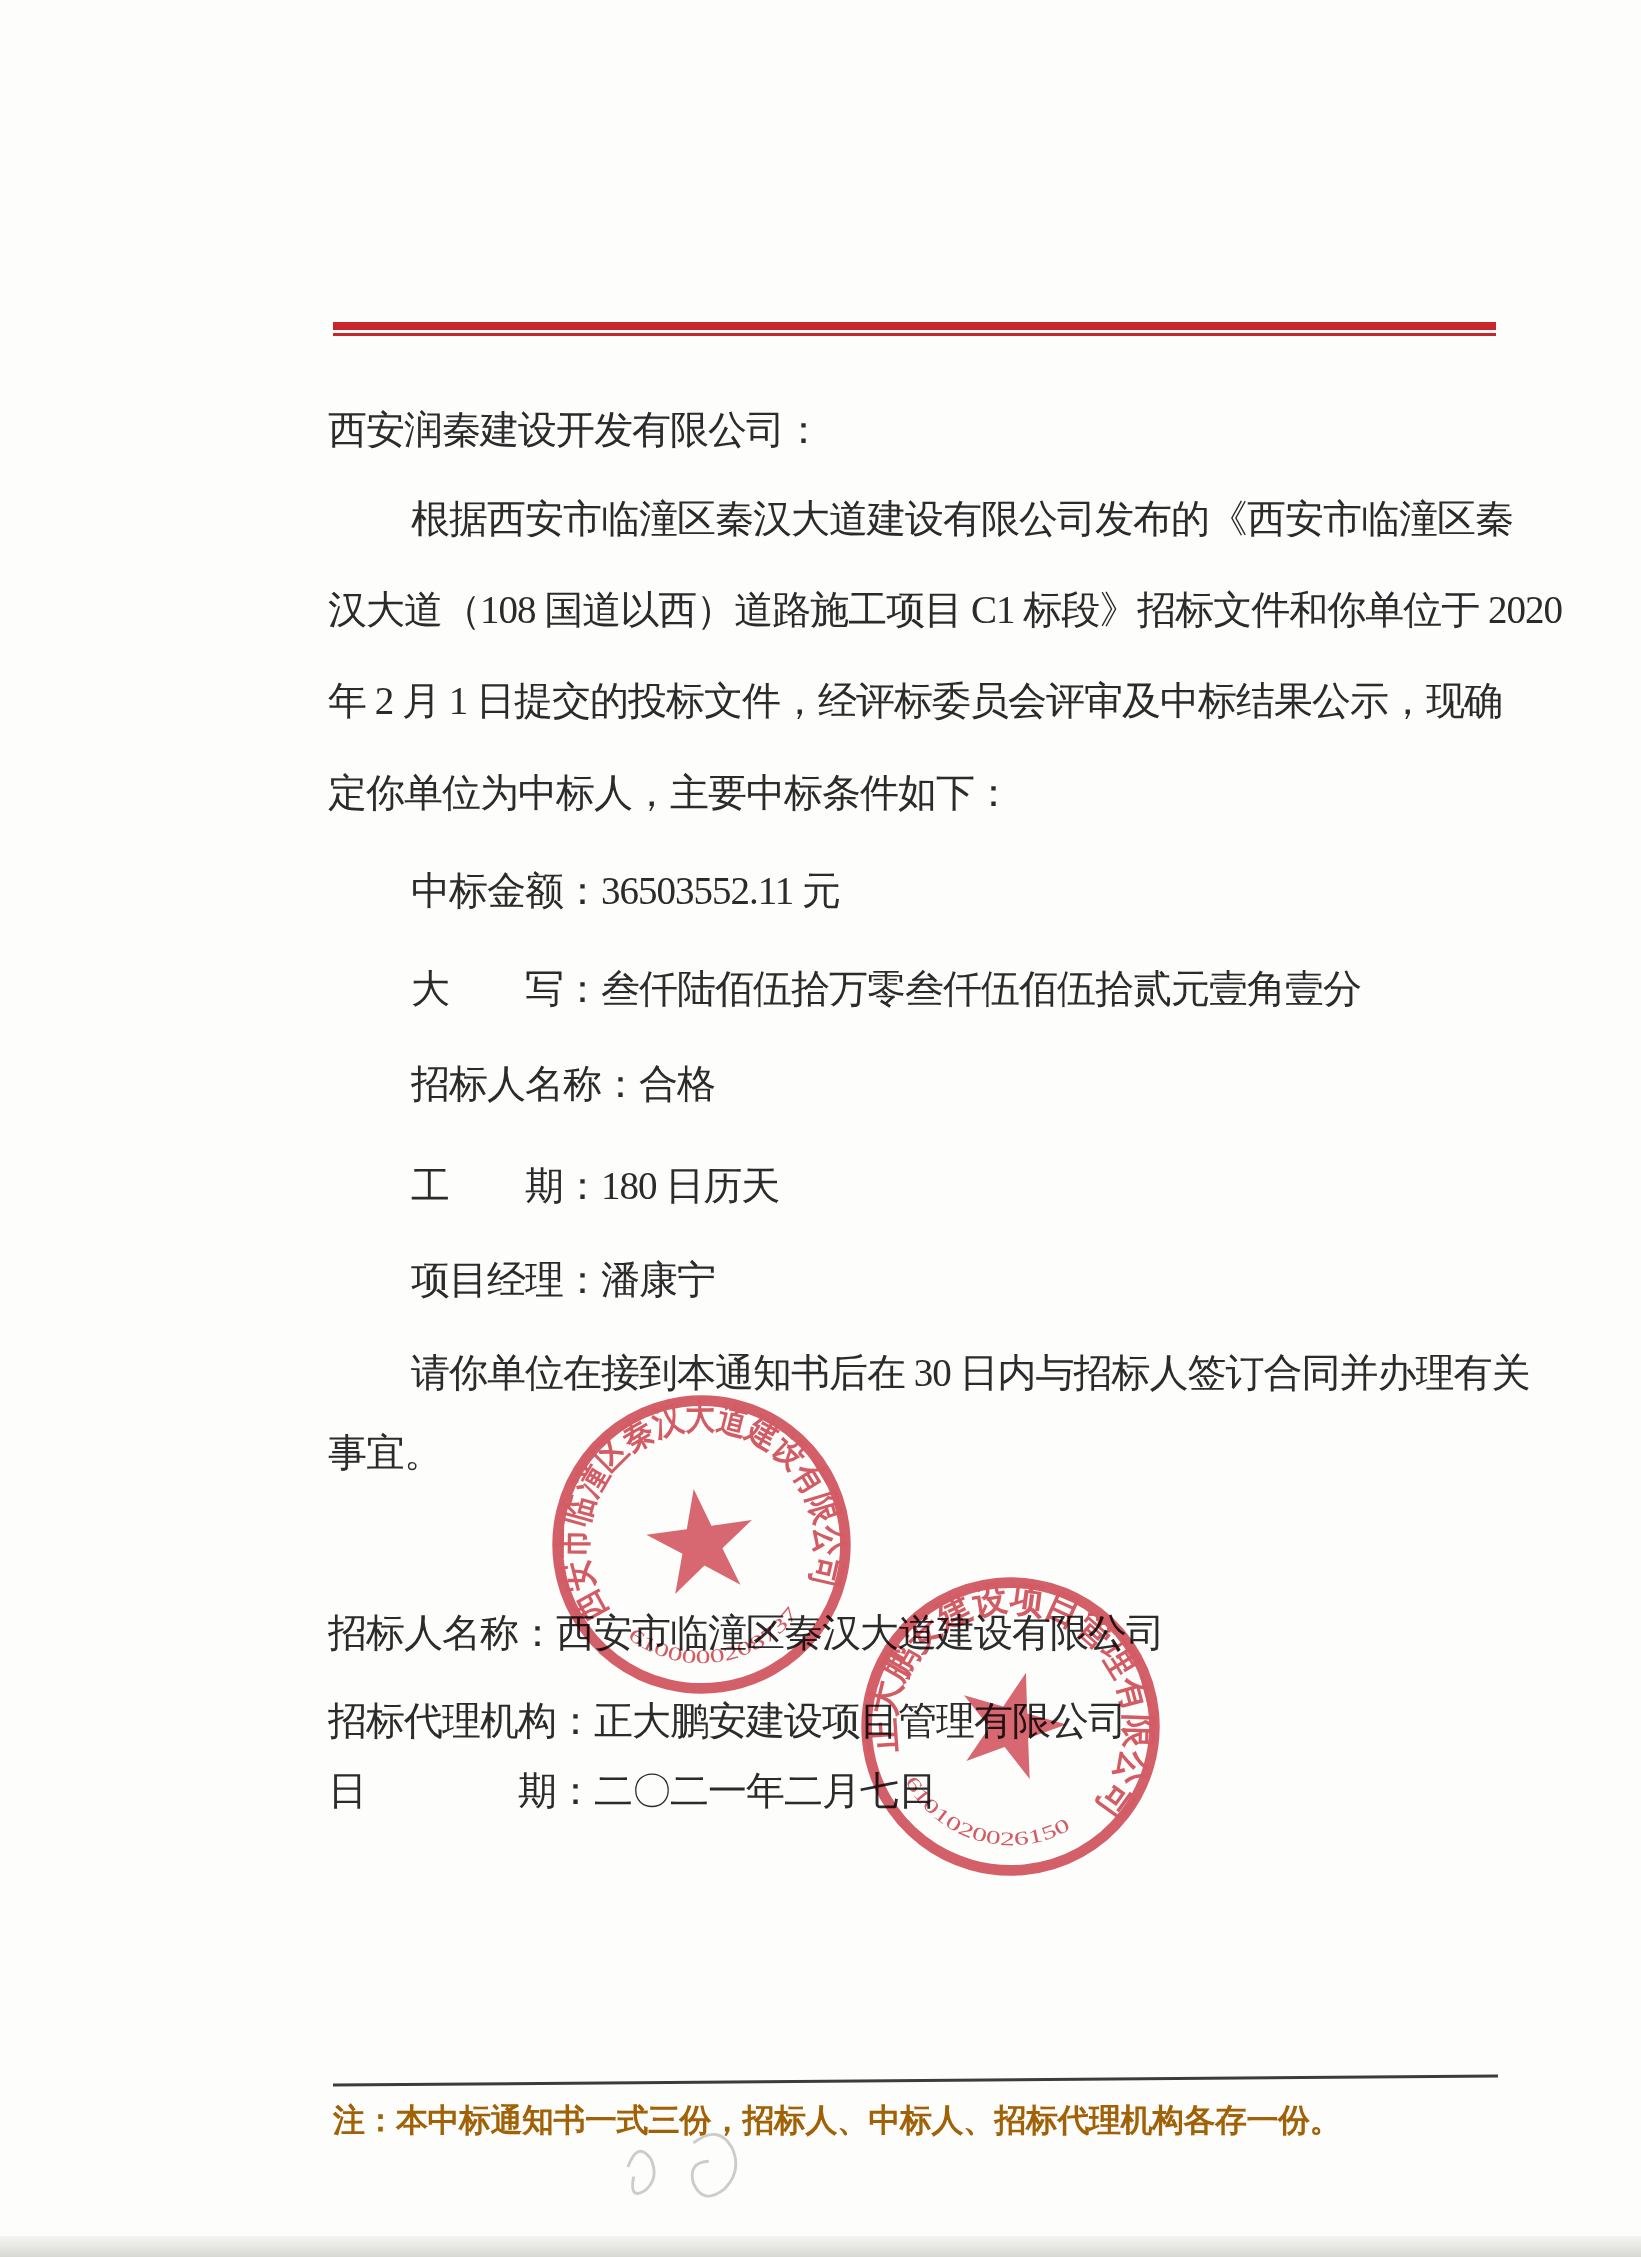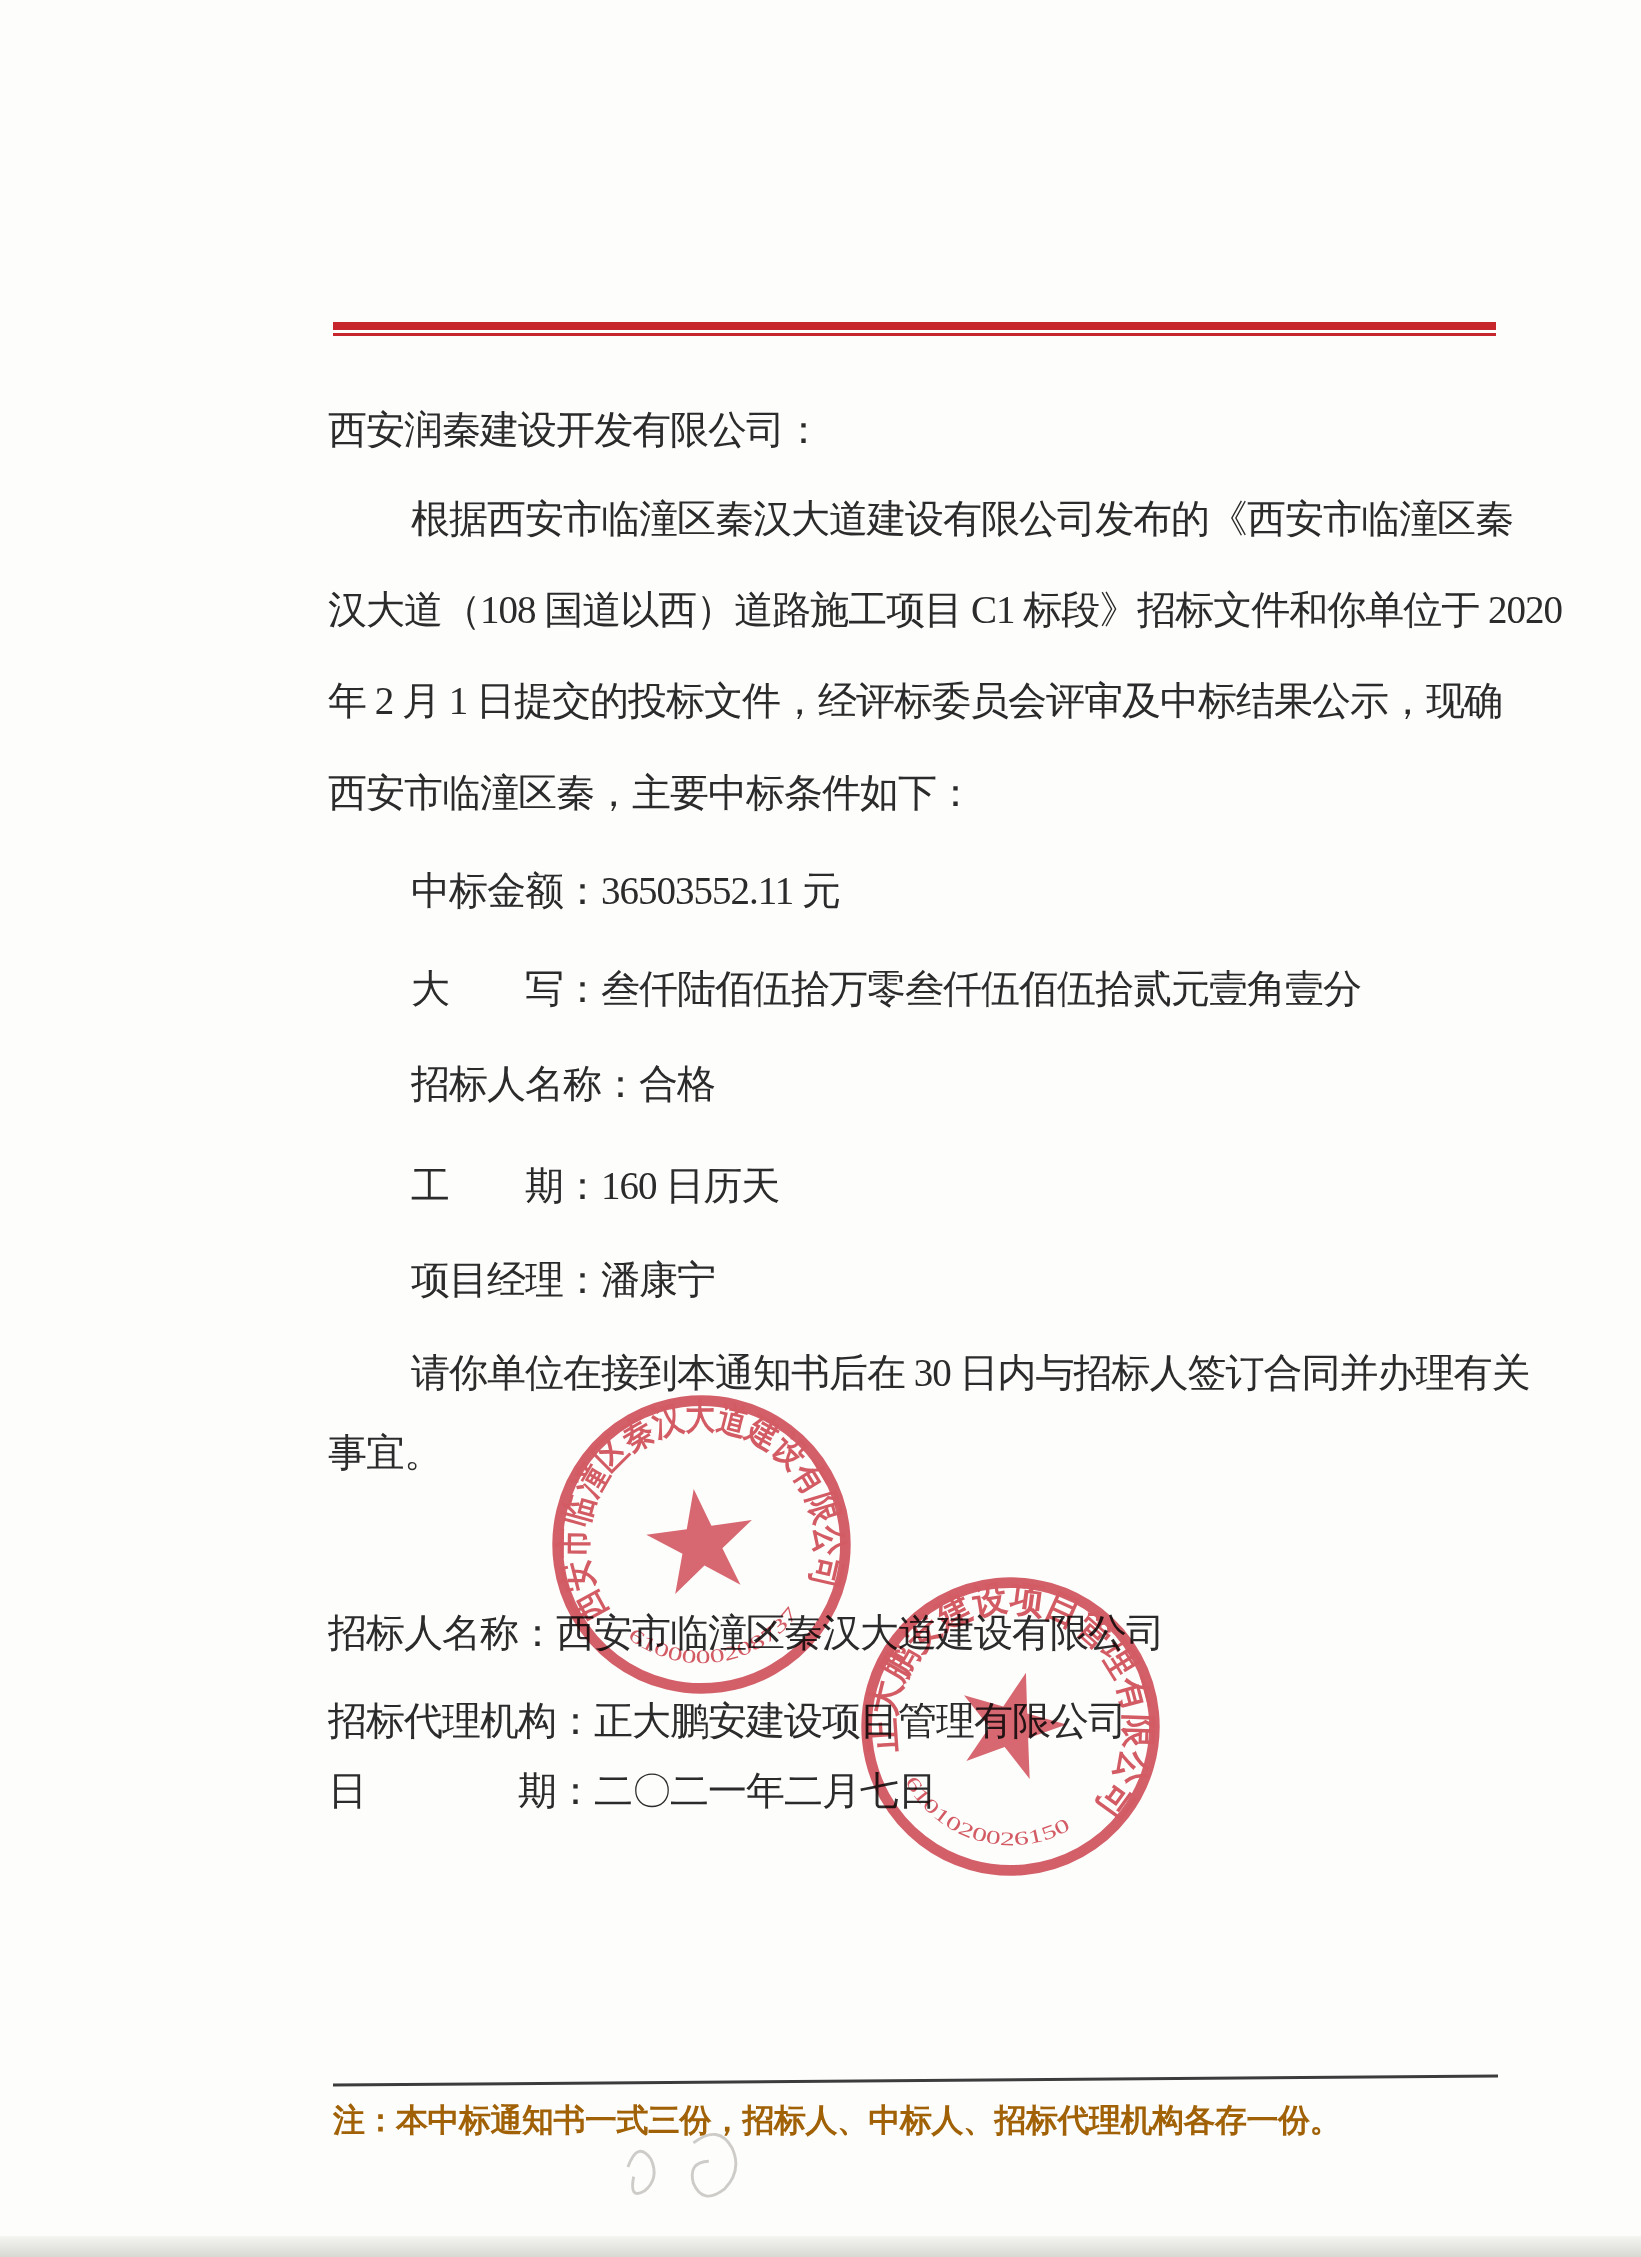--- a/index.html
+++ b/index.html
@@ -65,25 +65,25 @@
 
 <div class="page">
 
   <div class="rule-thick"></div>
   <div class="rule-thin"></div>
 
   <div class="line ind" style="top:496px">根据西安市临潼区秦汉大道建设有限公司发布的《西安市临潼区秦</div>
   <div class="line m" style="top:407px">西安润秦建设开发有限公司：</div>
   <div class="line m" style="top:587px">汉大道（108 国道以西）道路施工项目 C1 标段》招标文件和你单位于 2020</div>
   <div class="line m" style="top:678px">年 2 月 1 日提交的投标文件，经评标委员会评审及中标结果公示，现确</div>
-  <div class="line m" style="top:770px">西安市临潼区秦，主要中标条件如下：</div>
+  <div class="line m" style="top:770px">定你单位为中标人，主要中标条件如下：</div>
   <div class="line ind" style="top:868px">中标金额：36503552.11 元</div>
   <div class="line ind" style="top:966px">大　　写：叁仟陆佰伍拾万零叁仟伍佰伍拾贰元壹角壹分</div>
   <div class="line ind" style="top:1061px">招标人名称：合格</div>
-  <div class="line ind" style="top:1163px">工　　期：160 日历天</div>
+  <div class="line ind" style="top:1163px">工　　期：180 日历天</div>
   <div class="line ind" style="top:1257px">项目经理：潘康宁</div>
   <div class="line ind" style="top:1350px">请你单位在接到本通知书后在 30 日内与招标人签订合同并办理有关</div>
   <div class="line m" style="top:1430px">事宜。</div>
 
   <div class="line m" style="top:1610px">招标人名称：西安市临潼区秦汉大道建设有限公司</div>
   <div class="line m" style="top:1698px">招标代理机构：正大鹏安建设项目管理有限公司</div>
   <div class="line m" style="top:1768px">日　　　　期：二〇二一年二月七日</div>
 
   <svg class="stamp stamp-1" width="309" height="309" viewBox="-160 -160 320 320">
     <g transform="rotate(-8)">

